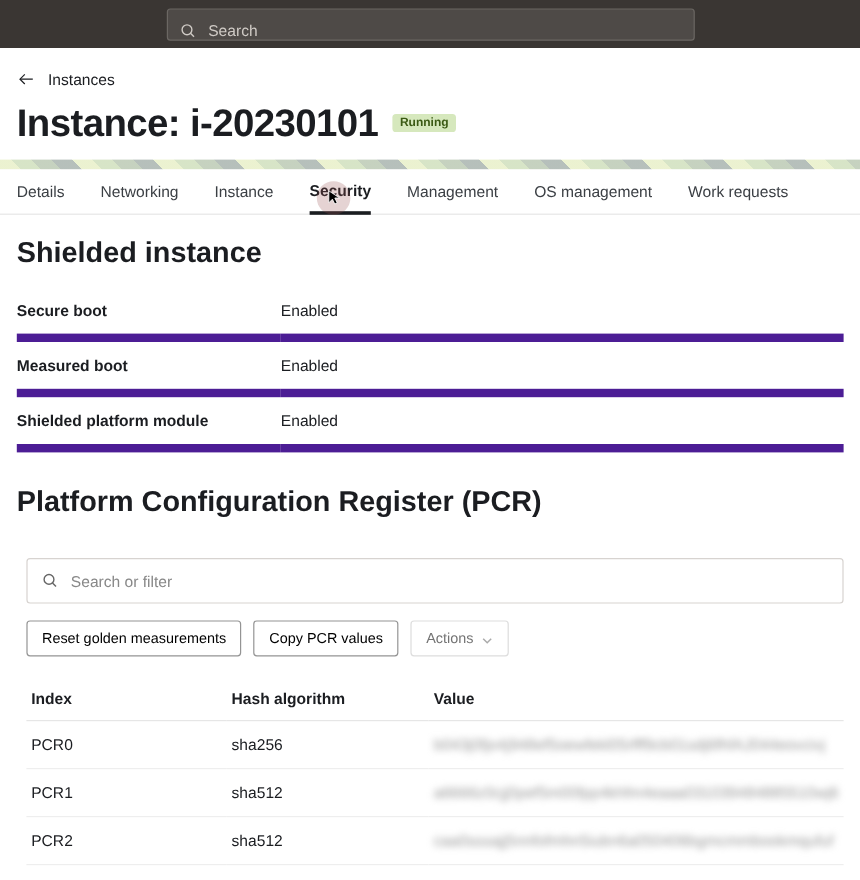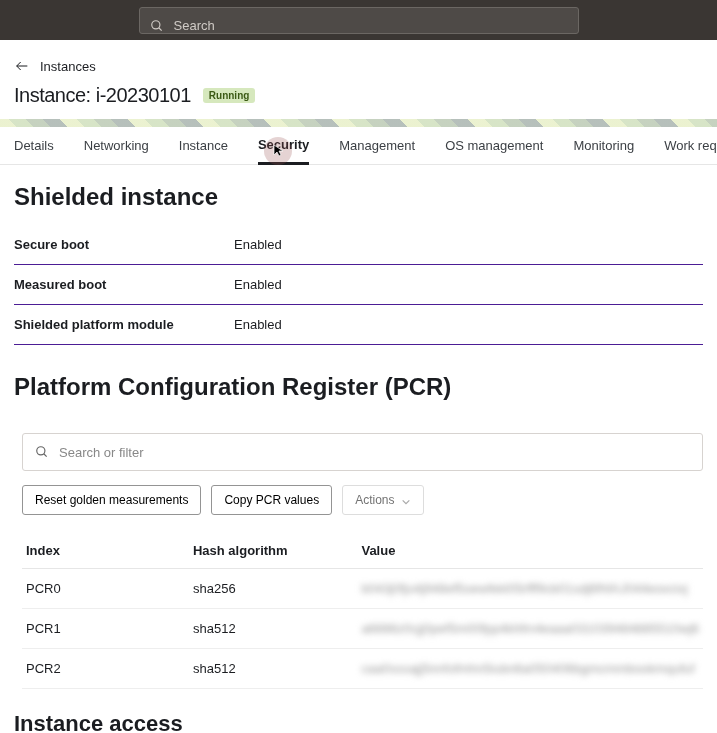--- a/index.html
+++ b/index.html
@@ -46,21 +46,21 @@
     padding: 18px 14px 10px 14px;
     font-size: 13px;
   }
   .arrow-left { width:16px; height:16px; stroke:#1b1d21; stroke-width:1.5; fill:none; }
   .breadcrumb a { color:#1b1d21; text-decoration:none; }
 
   .page-title {
     padding: 0 14px 12px 14px;
     display:flex; align-items:center; gap:12px;
   }
-  .page-title h1 { font-size: 20px; font-weight: 400; letter-spacing: -0.5px; }
+  .page-title h1 { font-size: 32px; font-weight: 700; letter-spacing: -0.5px; }
   .status-badge {
     background:#d6e8bd; color:#3b5a14;
     font-size:10px; font-weight:600;
     padding: 2px 6px; border-radius: 3px;
   }
 
   .banner-stripe {
     height: 8px;
     background: repeating-linear-gradient(45deg,#c7d97a 0 12px,#8db35f 12px 24px,#5c7e4a 24px 36px,#2f4a3d 36px 48px);
     opacity:0.35;
@@ -88,21 +88,21 @@
   .cursor-arrow {
     position:absolute; left:9px; top:7px;
     width:0;height:0;
   }
   .cursor-arrow svg{ width:12px;height:14px; }
 
   .section { padding: 18px 14px 10px 14px; }
   .section h2 { font-size: 24px; font-weight:700; margin-bottom: 14px; }
 
   .kv-table { width:100%; border-collapse: collapse; }
-  .kv-table tr { border-bottom: 1px solid #4c1d95; }
+  .kv-table tr { border-bottom: 7px solid #4c1d95; }
   .kv-table td { padding: 12px 0; }
   .kv-table td.k { font-weight:600; width: 220px; font-size:13px; }
   .kv-table td.v { font-size:13px; color:#1b1d21; }
 
   .pcr-section { padding: 18px 14px 0 22px; }
 
   .filter-box {
     border:1px solid #d7d3d0; border-radius:3px;
     height:38px;
     display:flex; align-items:center; gap:10px; padding:0 12px;
@@ -167,21 +167,20 @@
 
 <div class="banner-stripe"></div>
 
 <div class="tabs">
   <div class="tab">Details</div>
   <div class="tab">Networking</div>
   <div class="tab">Instance</div>
   <div class="tab active">Security</div>
   <div class="tab">Management</div>
   <div class="tab">OS management</div>
-  <div class="tab">Monitoring</div>
   <div class="tab">Work requests</div>
   <div class="cursor-highlight">
     <div class="cursor-arrow">
       <svg viewBox="0 0 12 14">
           <path d="M1 1 L1 11 L4 8 L6 12 L8 11 L6 7 L10 7 Z" fill="#000" stroke="#fff" stroke-width="0.7"></path>
         </svg>
     </div>
   </div>
 </div>
 

